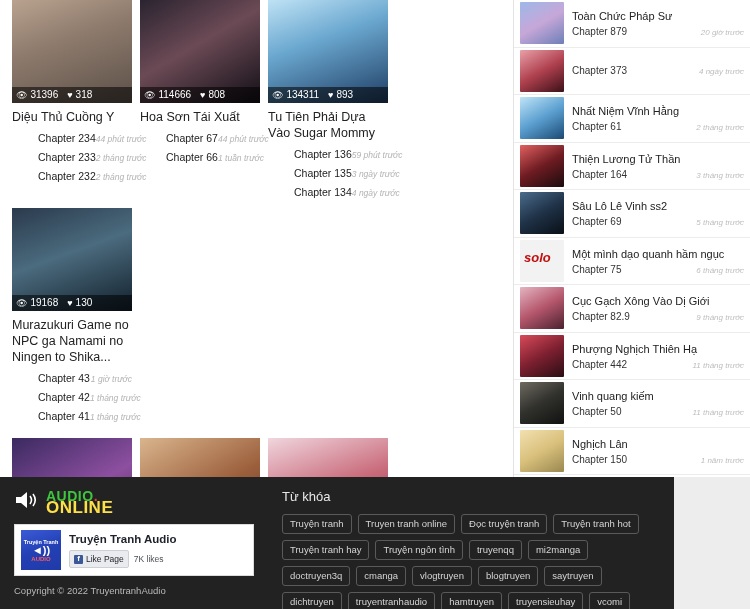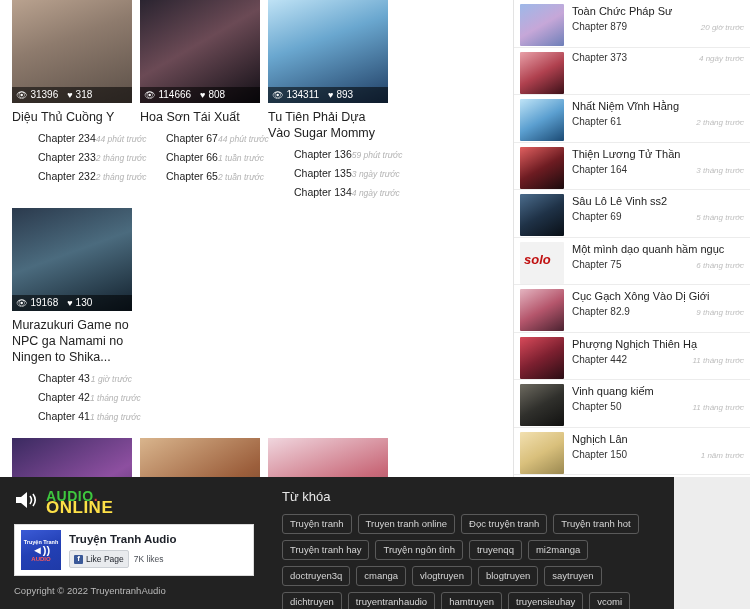--- a/index.html
+++ b/index.html
@@ -73,21 +73,21 @@
   .chap-time { color: #b3b3b3; font-style: italic; font-size: 8.5px; white-space: nowrap; }
 
   
   .side-list { padding: 0; }
   .side-item {
     display: flex;
     gap: 8px;
     padding: 4px 6px 4px 6px;
     border-bottom: 1px solid #ececec;
     height: 47.5px;
-    align-items: flex-start;
+    align-items: center;
   }
   .side-thumb {
     width: 44px; height: 42px; flex: 0 0 44px;
     overflow:hidden; position: relative;
     border-radius: 1px;
   }
   .side-body { flex: 1 1 auto; min-width: 0; }
   .side-title {
     font-size: 11px; color: #222; line-height: 14px;
     white-space: nowrap; overflow: hidden; text-overflow: ellipsis;
@@ -234,24 +234,20 @@
             </a>
             <div class="card-title">Hoa Sơn Tái Xuất</div>
             <div class="chapters">
               <div class="chap-row">
                 <span class="chap-name">Chapter 67</span>
                 <span class="chap-time">44 phút trước</span>
               </div>
               <div class="chap-row">
                 <span class="chap-name">Chapter 66</span>
                 <span class="chap-time">1 tuần trước</span>
-              </div>
-              <div class="chap-row">
-                <span class="chap-name">Chapter 65</span>
-                <span class="chap-time">2 tuần trước</span>
               </div>
             </div>
           </div>
           <div class="card">
             <a class="thumb-link">
               <div class="thumb">
                 <div class="art a3"></div>
                 <div class="stats">
                   <span class="ico">👁</span>
                   <span>134311</span>

